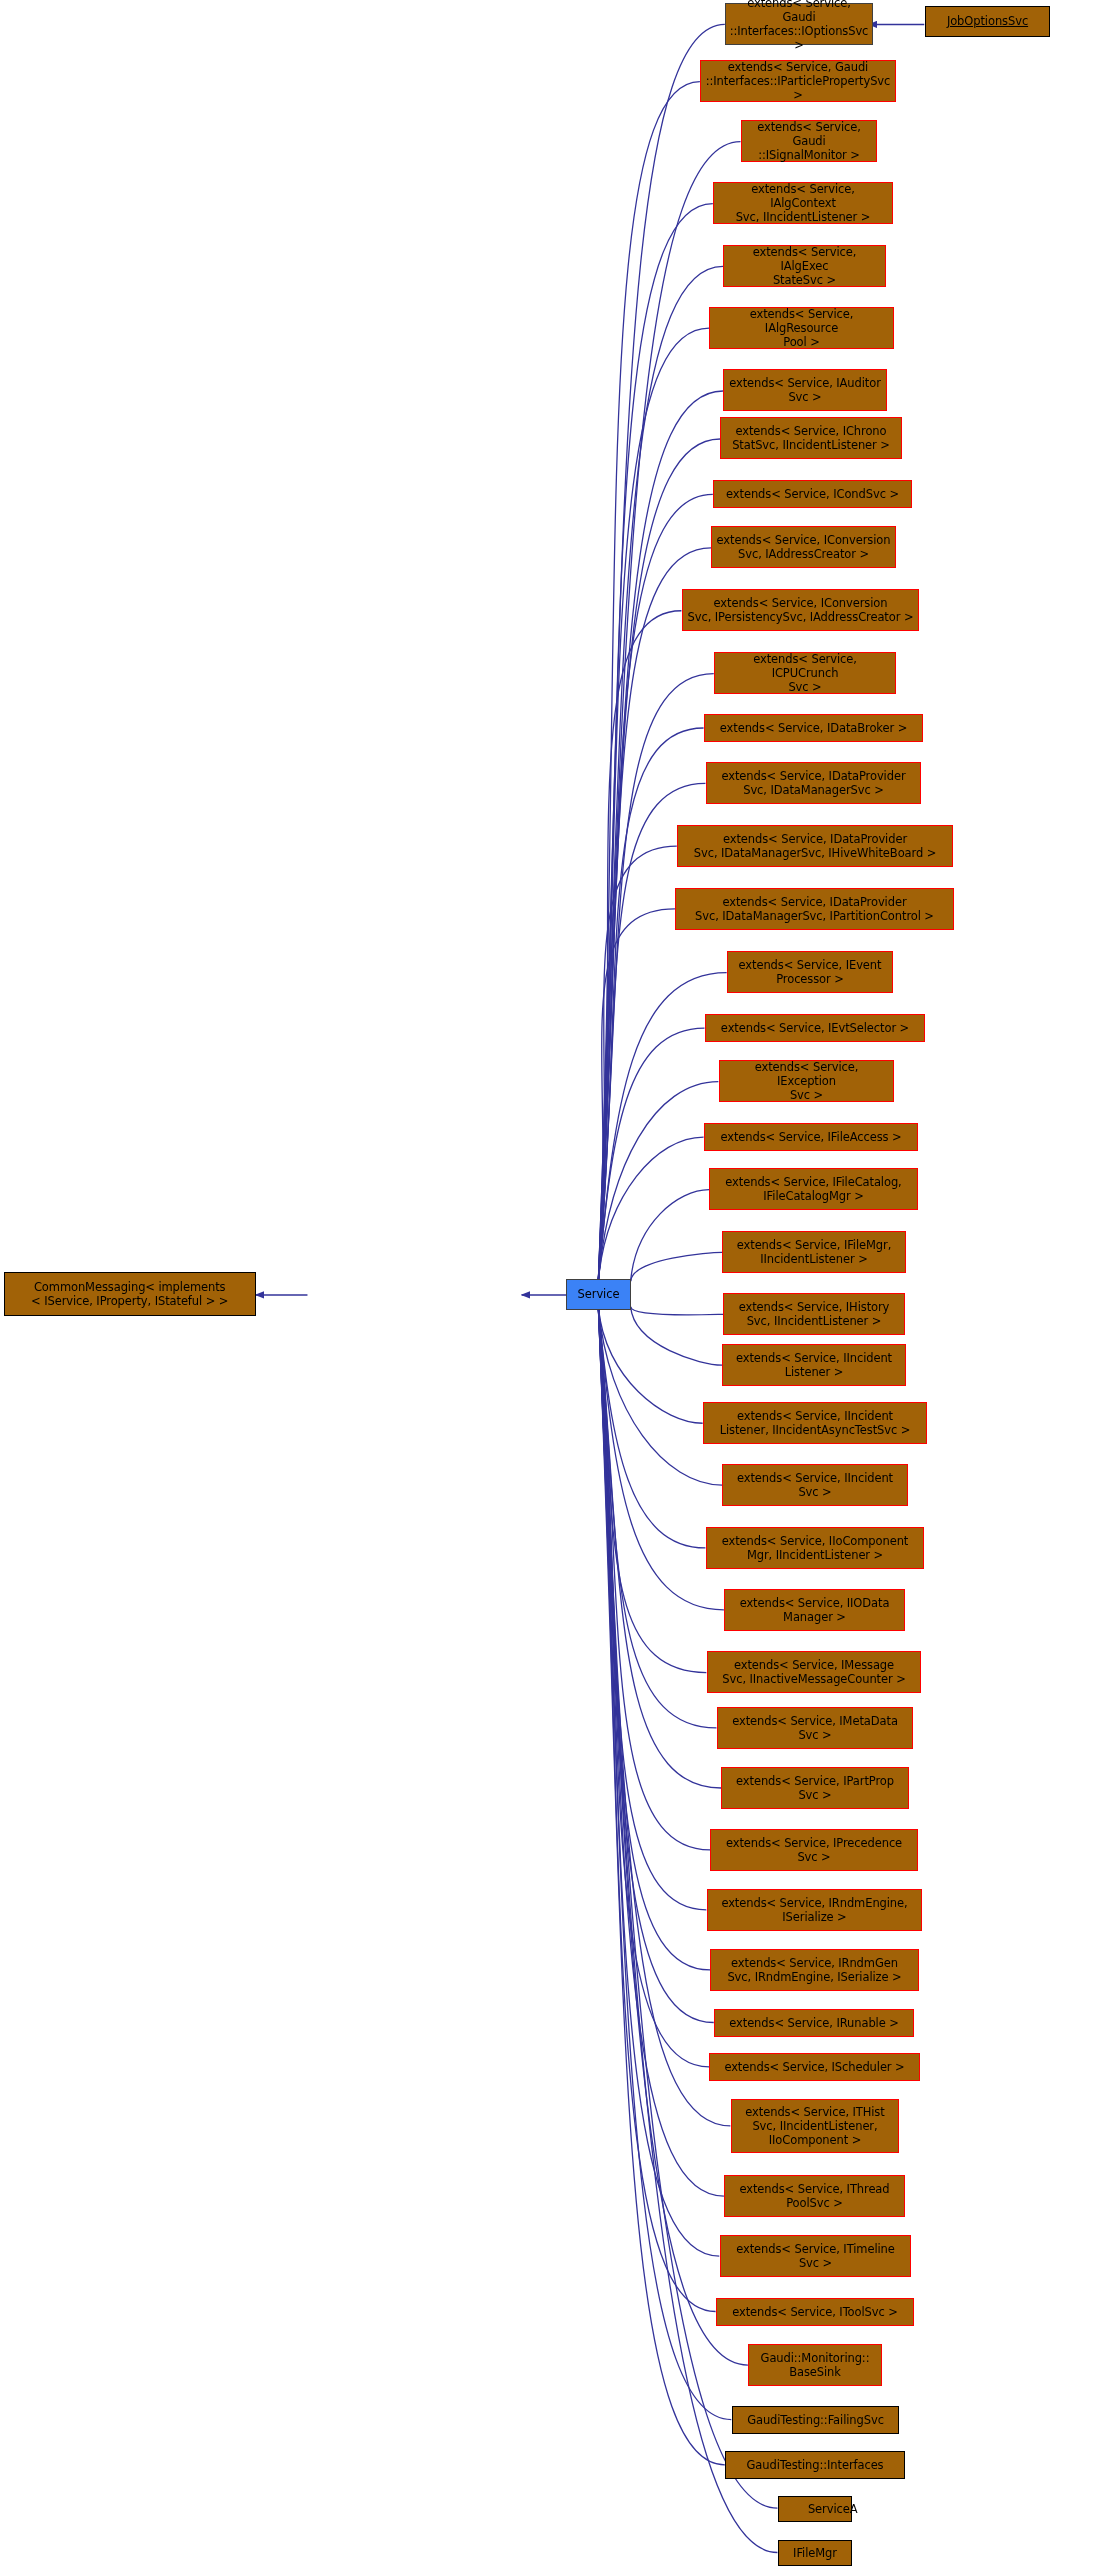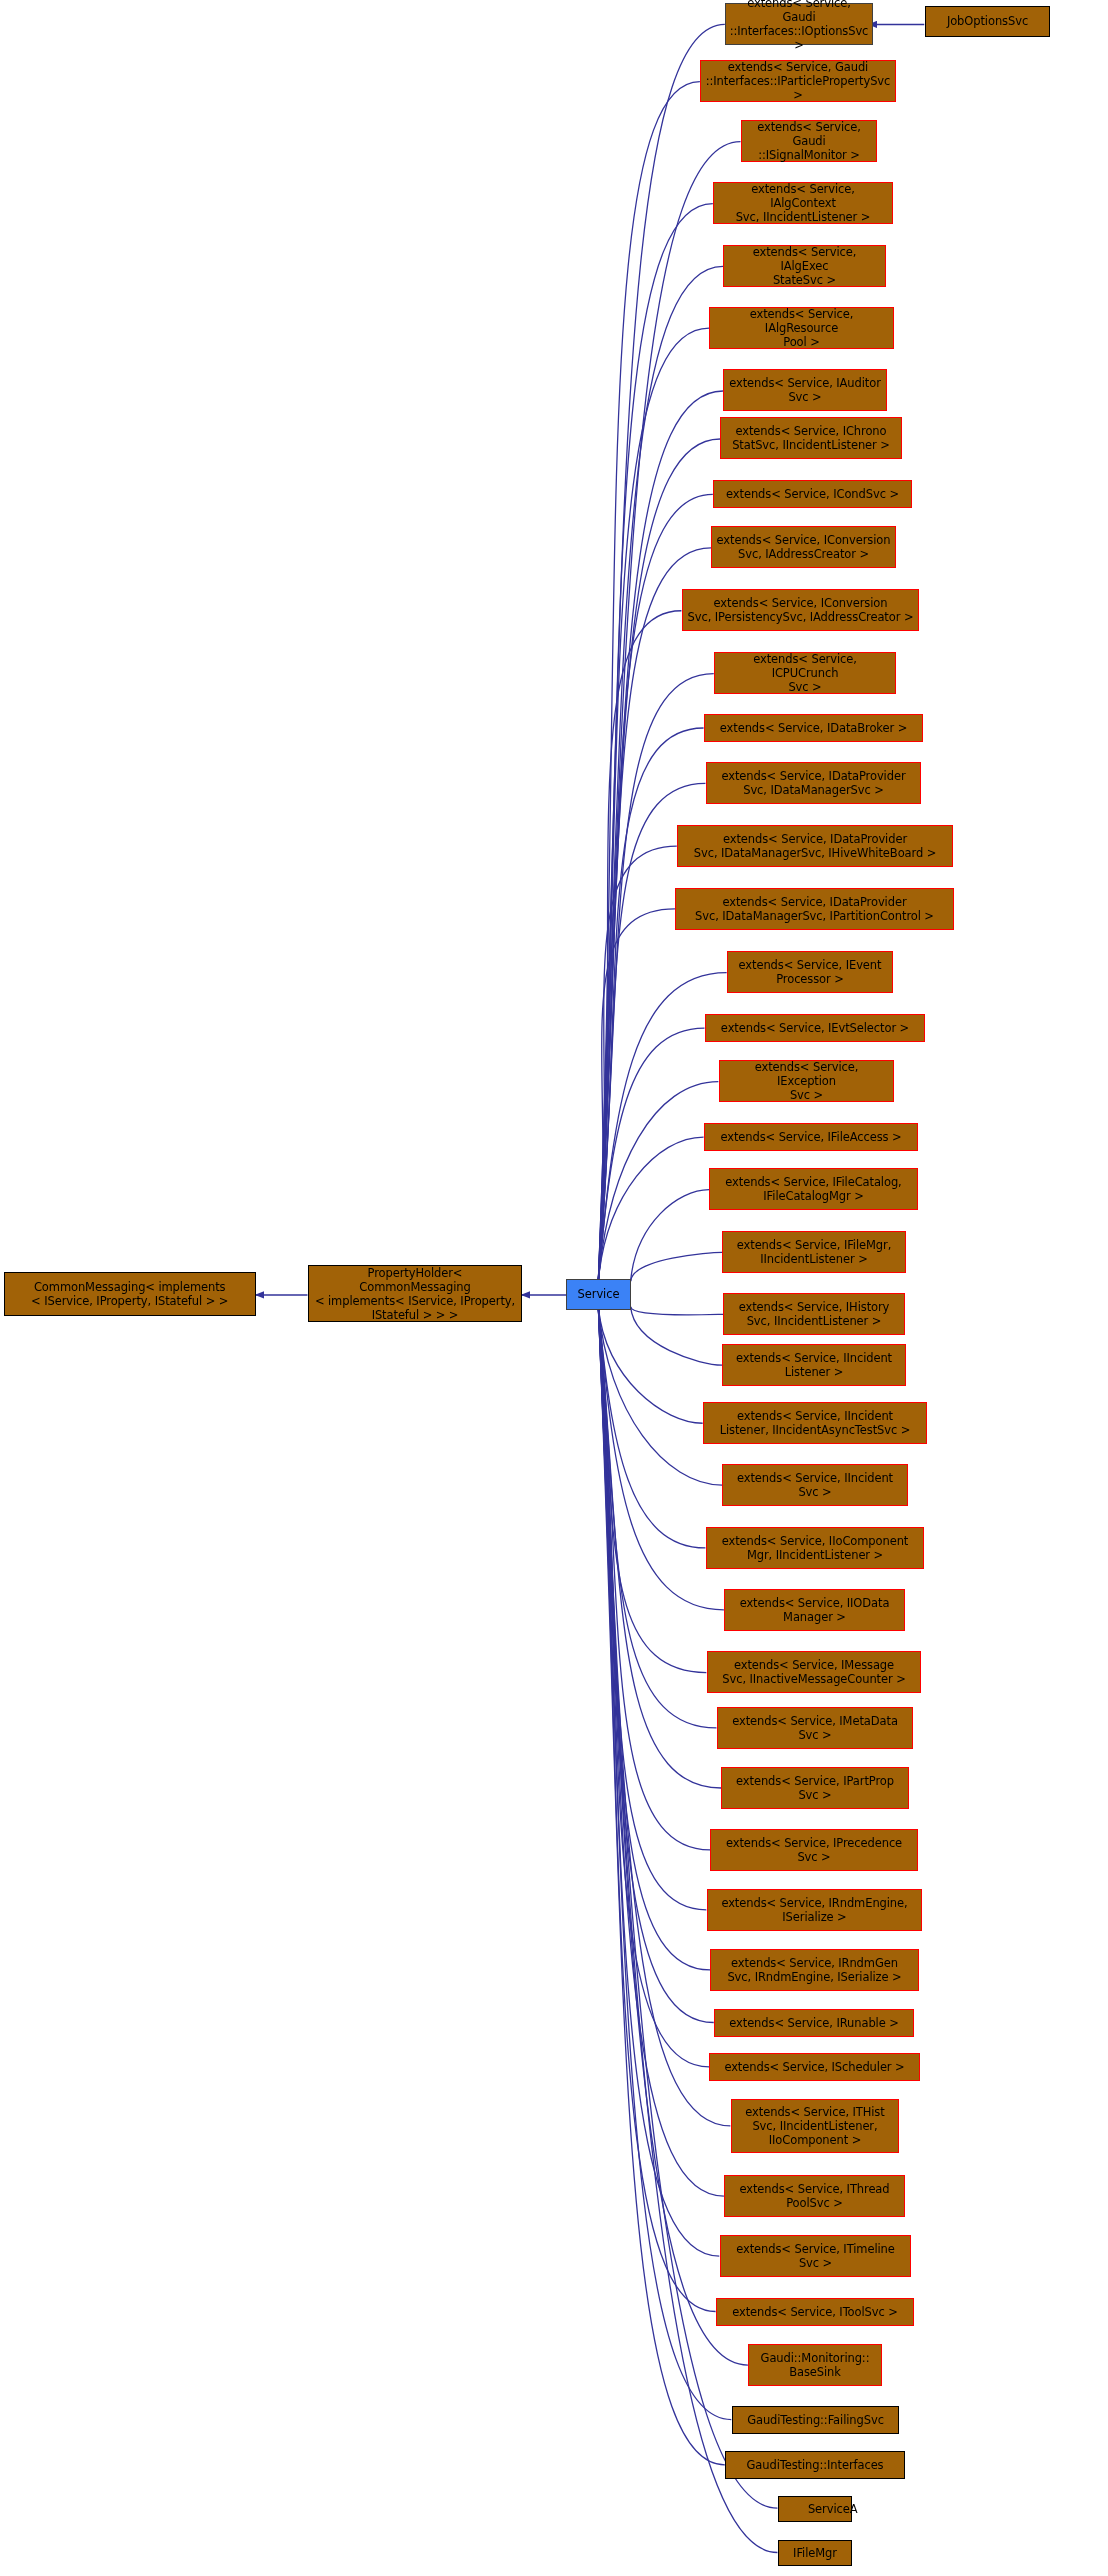--- a/index.html
+++ b/index.html
@@ -116,23 +116,20 @@
         <path d="M648,1415 C678,2085.45 672,2620 792,2620" fill="none" stroke="#33339a" stroke-width="1.4"></path>
         <path d="M648,1415 C678,2112.4 665,2669 785,2669" fill="none" stroke="#33339a" stroke-width="1.4"></path>
         <path d="M648,1415 C678,2138.25 722,2716 842,2716" fill="none" stroke="#33339a" stroke-width="1.4"></path>
         <path d="M648,1415 C678,2164.65 722,2764 842,2764" fill="none" stroke="#33339a" stroke-width="1.4"></path>
       </g>
   </svg>
 
   <div class="node" style="left:3.7px; top:1272px; width:252px; height:44px;">CommonMessaging&lt; implements
 &lt; IService, IProperty, IStateful &gt; &gt;</div>
 
-  <div class="node" style="left:308px; top:1265px; width:214px; height:57px;">PropertyHolder&lt; CommonMessaging
-&lt; implements&lt; IService, IProperty,
-IStateful &gt; &gt; &gt;</div>
 
   <div class="node current" style="left:566px; top:1279px; width:65px; height:30.5px;">Service</div>
 
   <div class="node thick" style="left:725px; top:2.8px; width:148px; height:42px;">extends&lt; Service, Gaudi
 ::Interfaces::IOptionsSvc &gt;</div>
   <div class="node red" style="left:700px; top:60px; width:196px; height:42px;">extends&lt; Service, Gaudi
 ::Interfaces::IParticlePropertySvc &gt;</div>
   <div class="node red" style="left:741px; top:120px; width:136px; height:42px;">extends&lt; Service, Gaudi
 ::ISignalMonitor &gt;</div>
   <div class="node red" style="left:713px; top:182px; width:180px; height:42px;">extends&lt; Service, IAlgContext
@@ -203,16 +200,16 @@
   <div class="node red" style="left:720px; top:2235px; width:191px; height:42px;">extends&lt; Service, ITimeline
 Svc &gt;</div>
   <div class="node red" style="left:716px; top:2298px; width:198px; height:28px;">extends&lt; Service, IToolSvc &gt;</div>
   <div class="node red" style="left:748px; top:2344px; width:134px; height:42px;">Gaudi::Monitoring::
 BaseSink</div>
   <div class="node" style="left:732px; top:2406px; width:167px; height:28px;">GaudiTesting::FailingSvc</div>
   <div class="node" style="left:725px; top:2451px; width:180px; height:28px;">GaudiTesting::Interfaces</div>
   <div class="node" style="left:778px; top:2496px; width:74px; height:26px;padding-left:39px;">ServiceA</div>
   <div class="node" style="left:778px; top:2540px; width:74px; height:26px;">IFileMgr</div>
 
-  <div class="node" style="left:925px; top:5.5px; width:125px; height:31px;">JobOptionsSvc</div>
+  <div class="node" style="left:925px; top:5.5px; width:125px; height:31px;text-decoration:underline;">JobOptionsSvc</div>
 
 </div>
 
 
 </body></html>

